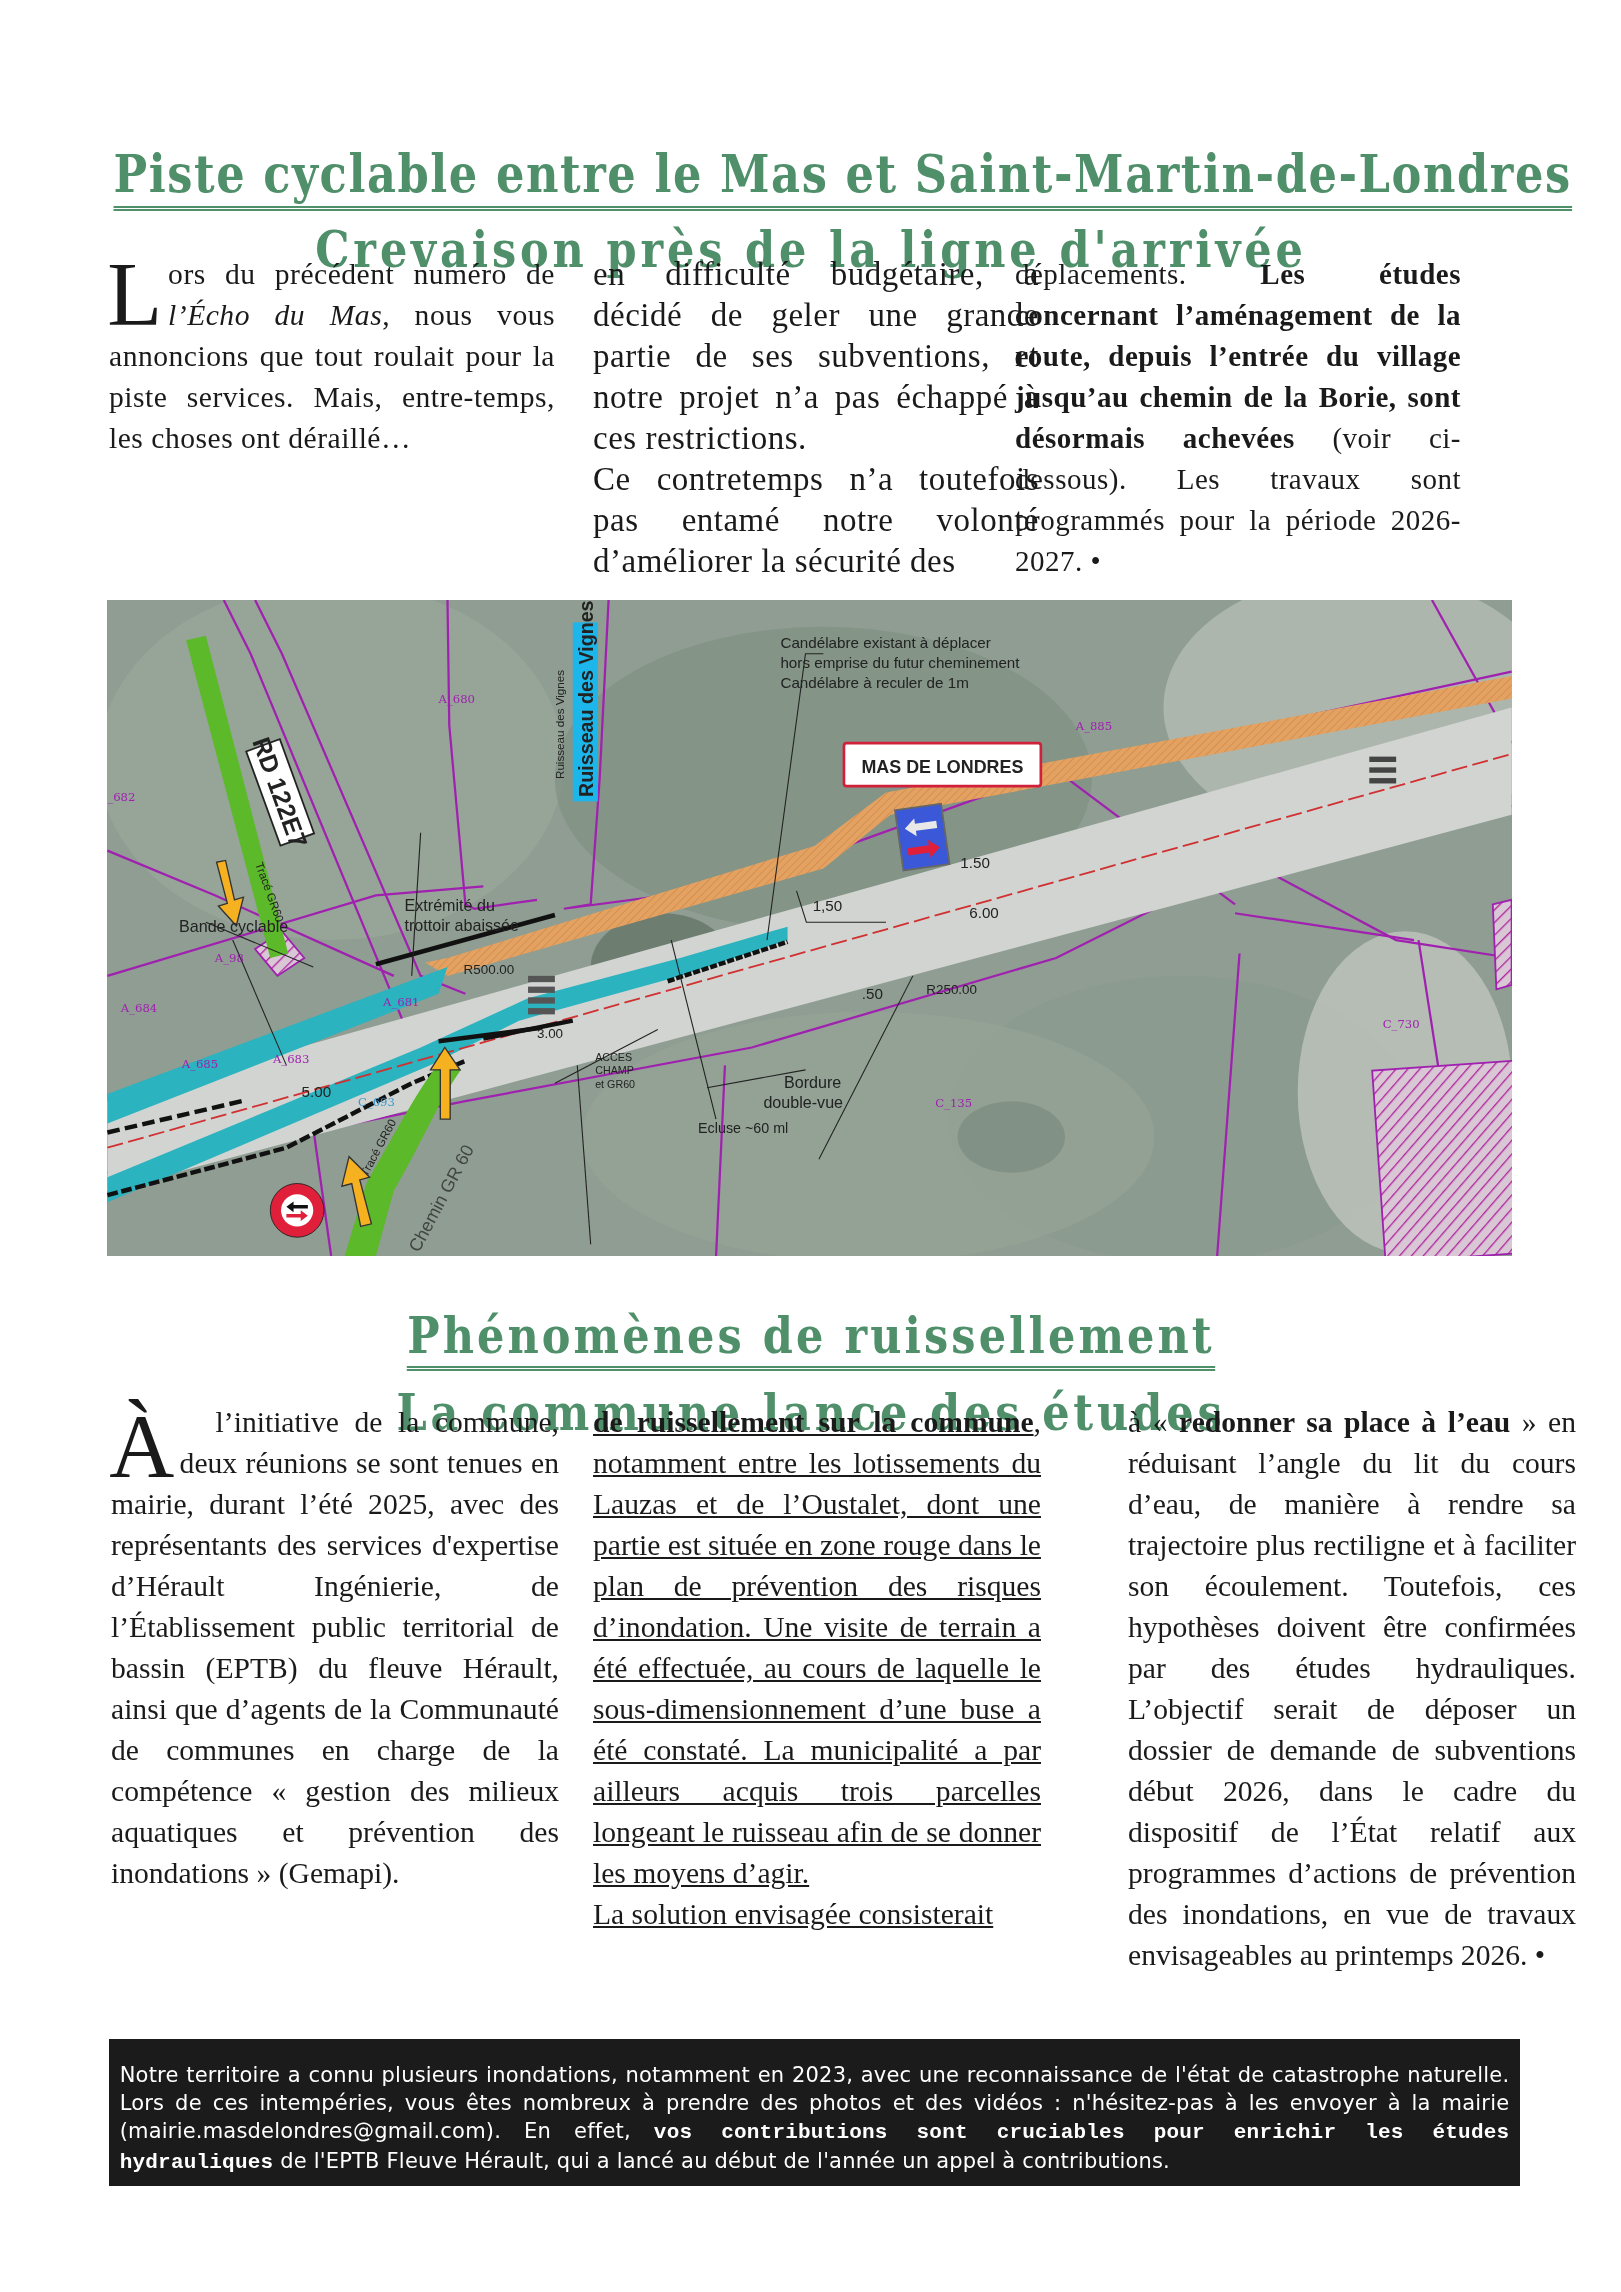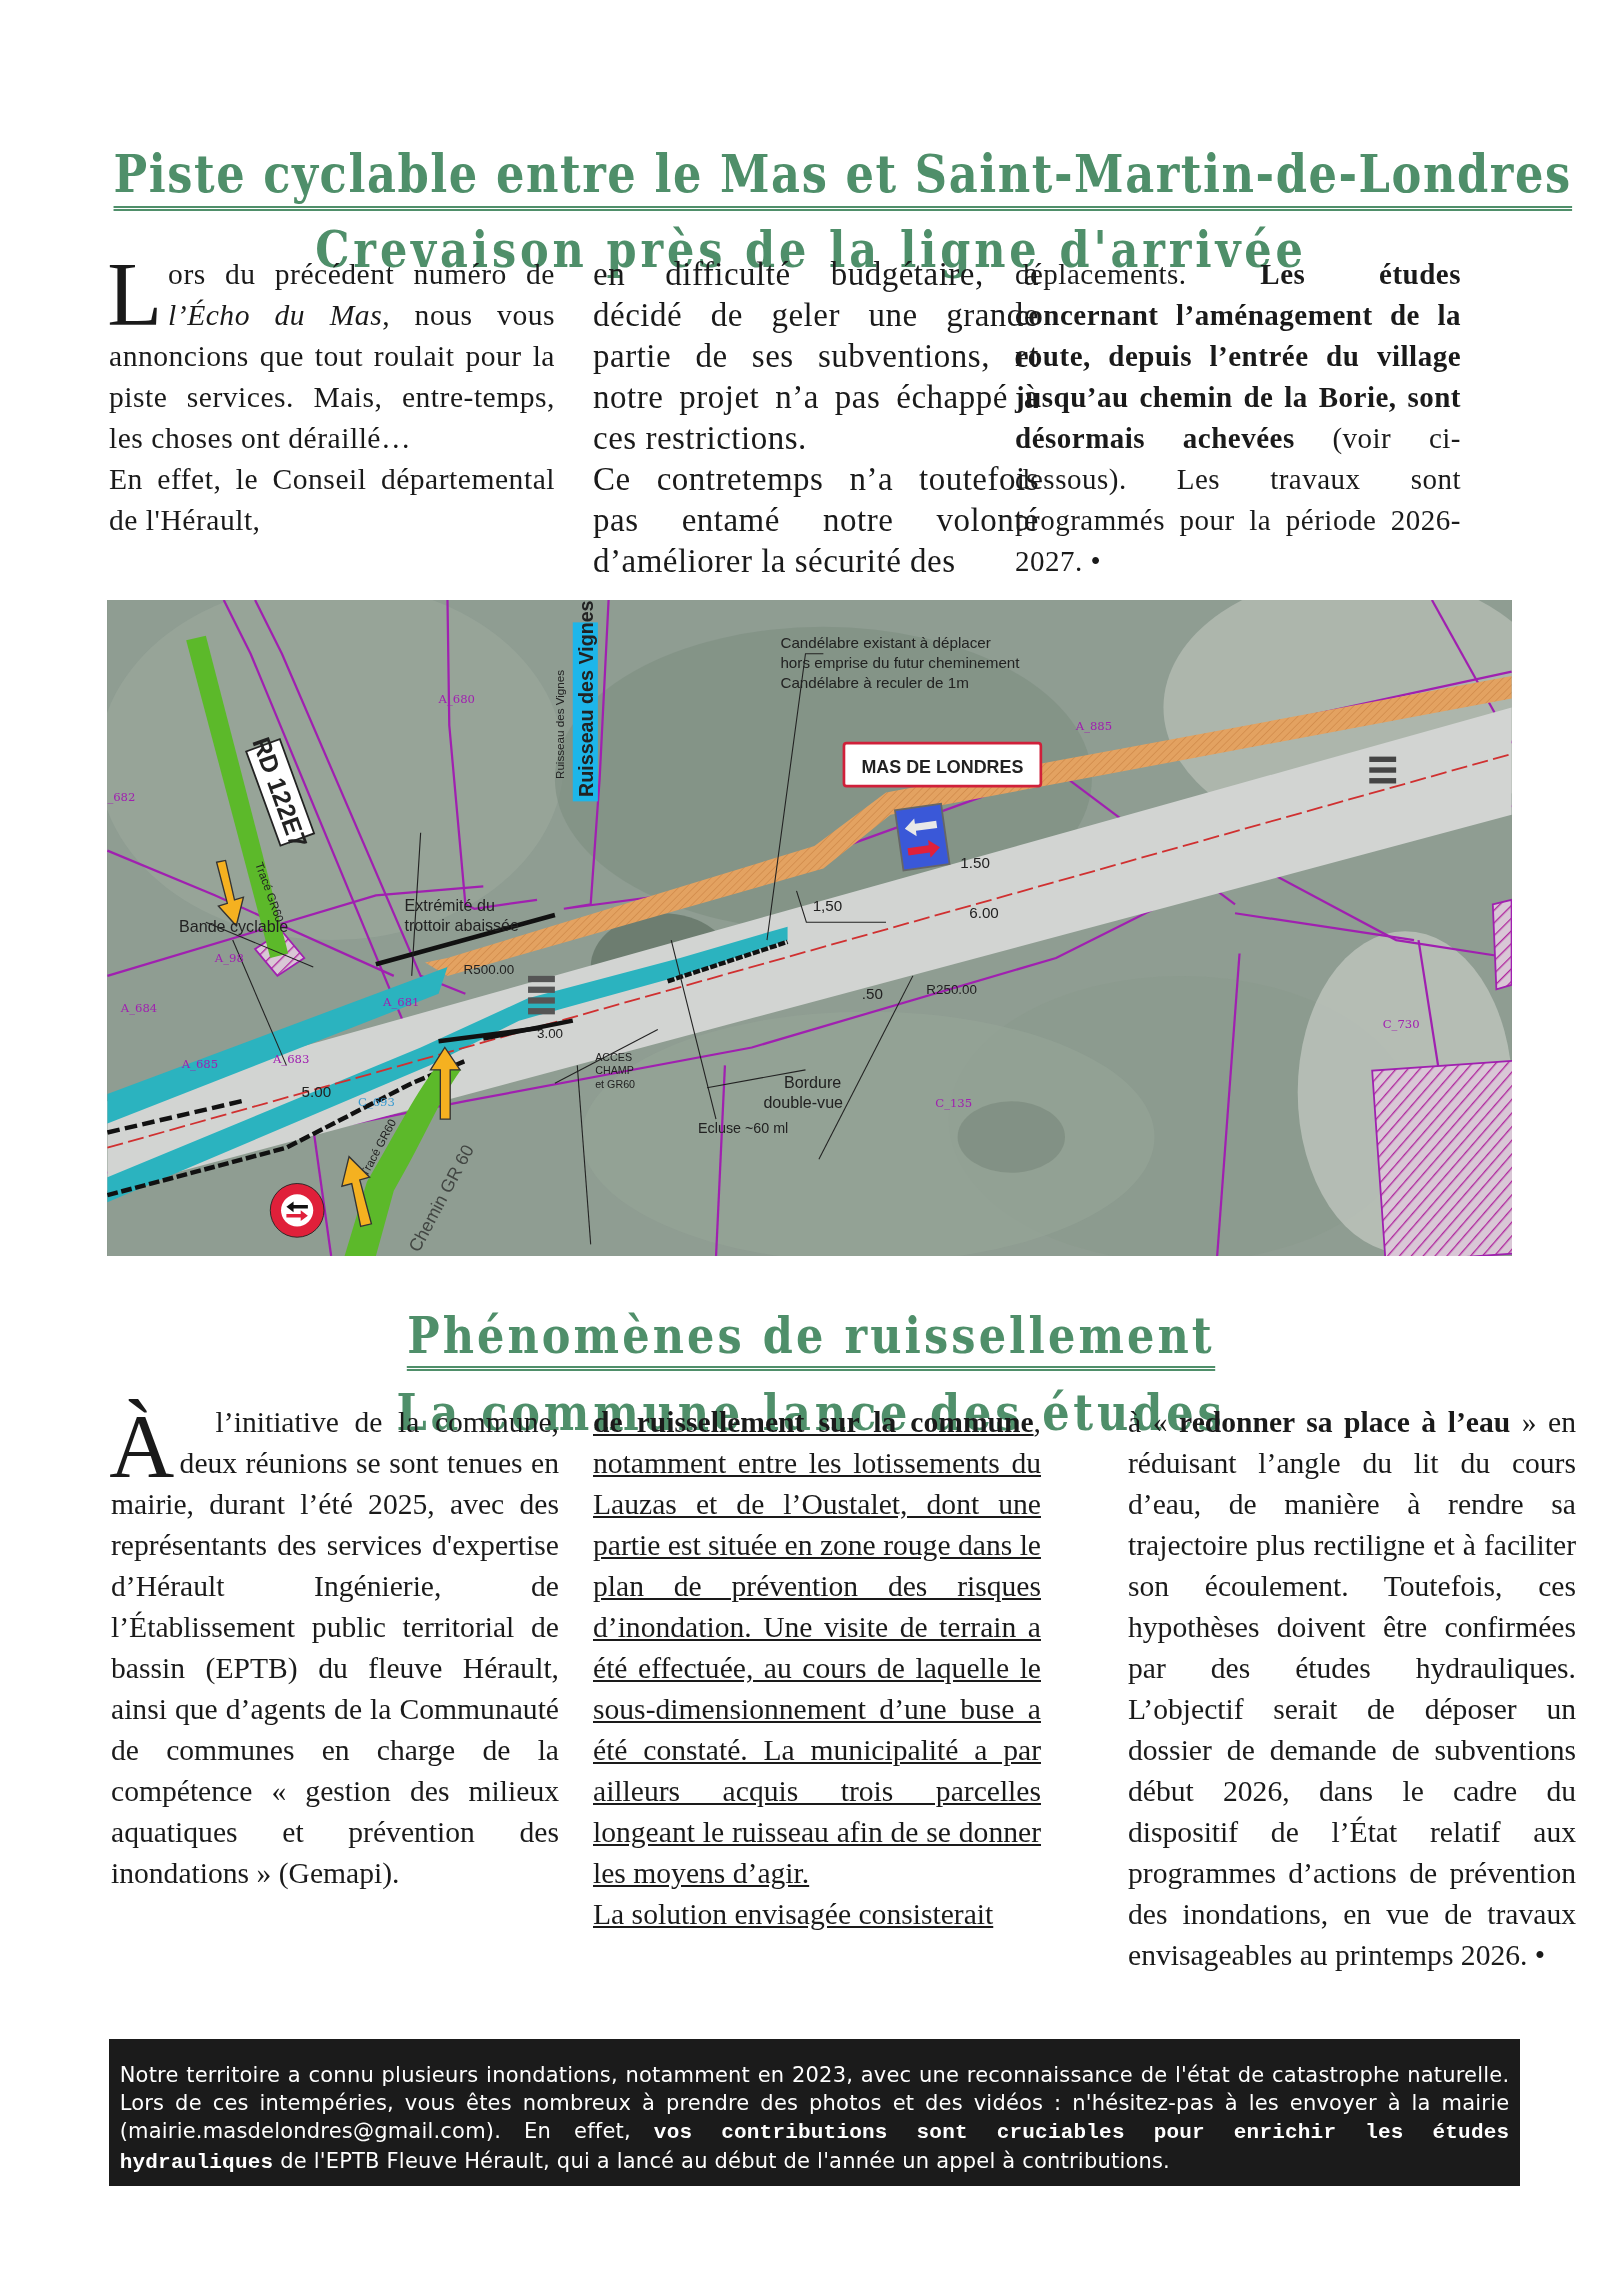--- a/index.html
+++ b/index.html
@@ -27,21 +27,20 @@
 </style>
 </head>
 <body>
 
 <h1 class="headline h1"><span class="u">Piste cyclable entre le Mas et Saint-Martin-de-Londres</span></h1>
 <h2 class="headline h2">Crevaison près de la ligne d'arrivée</h2>
 
 <div class="col a1" style="left:109px;">
   <span class="drop">L</span>
   <p><span>ors du précédent numéro de </span><i>l’Écho du Mas</i><span>, nous vous annoncions que tout roulait pour la piste services. Mais, entre-temps, les choses ont déraillé…</span></p>
-  <p>En effet, le Conseil départemental de l'Hérault,</p>
 </div>
 <div class="col a1 c2" style="left:593px; font-size:33px;">
   <p>en difficulté budgétaire, a décidé de geler une grande partie de ses subventions, et notre projet n’a pas échappé à ces restrictions.</p>
   <p>Ce contretemps n’a toutefois pas entamé notre volonté d’améliorer la sécurité des</p>
 </div>
 <div class="col a1 c3" style="left:1015px; font-size:29px;">
   <p><span>déplacements. </span><b>Les études concernant l’aménagement de la route, depuis l’entrée du village jusqu’au chemin de la Borie, sont désormais achevées</b><span> (voir ci-dessous). Les travaux sont programmés pour la période 2026-2027. •</span></p>
 </div>
 
 <div class="map">

